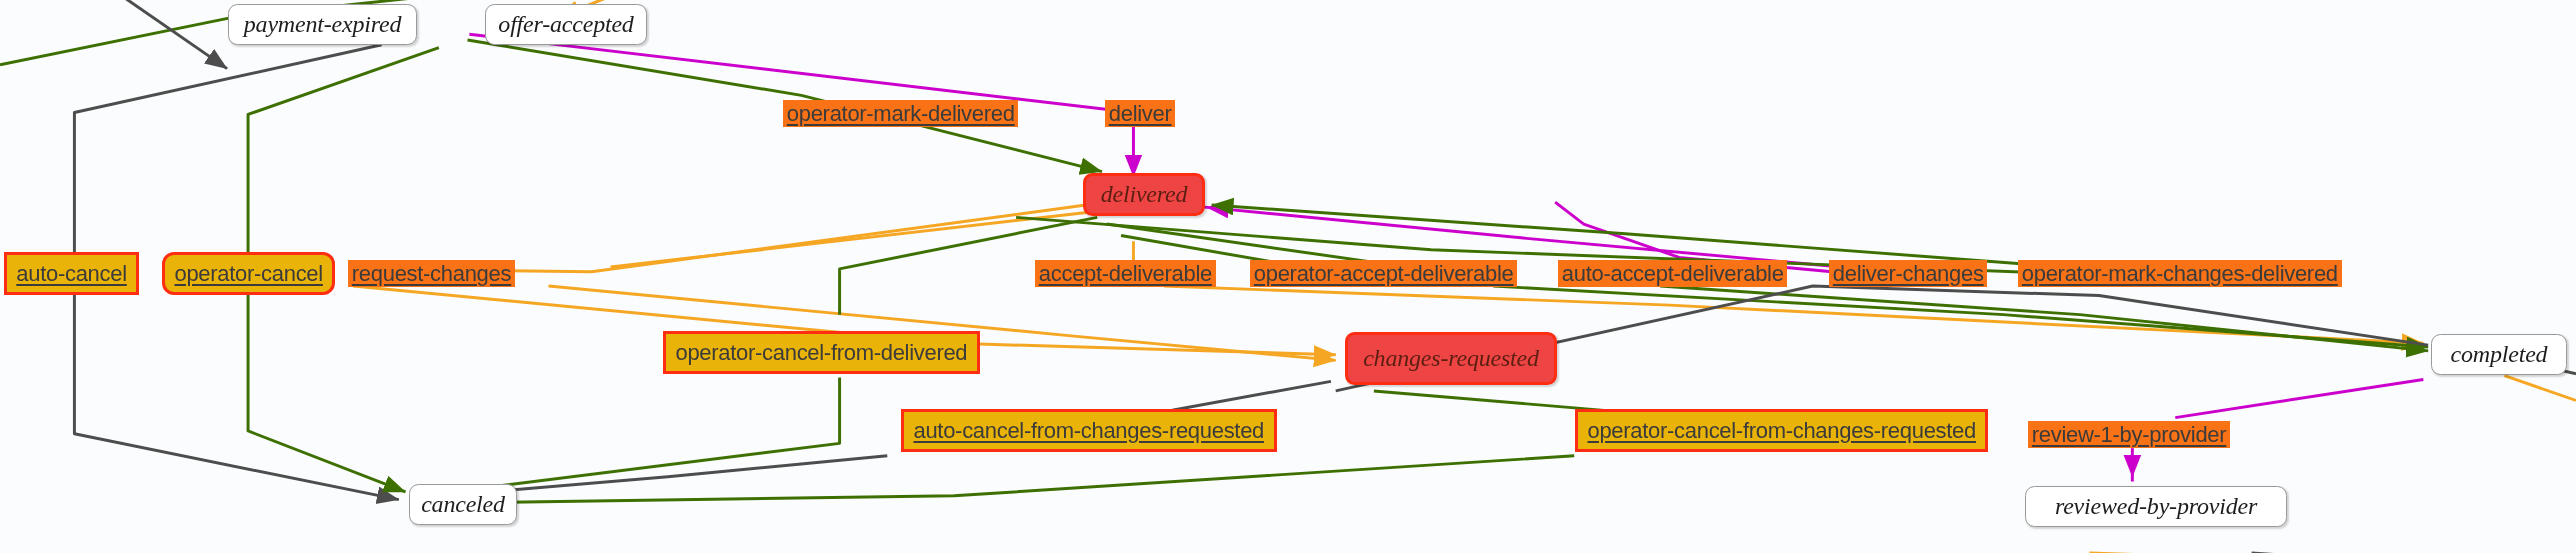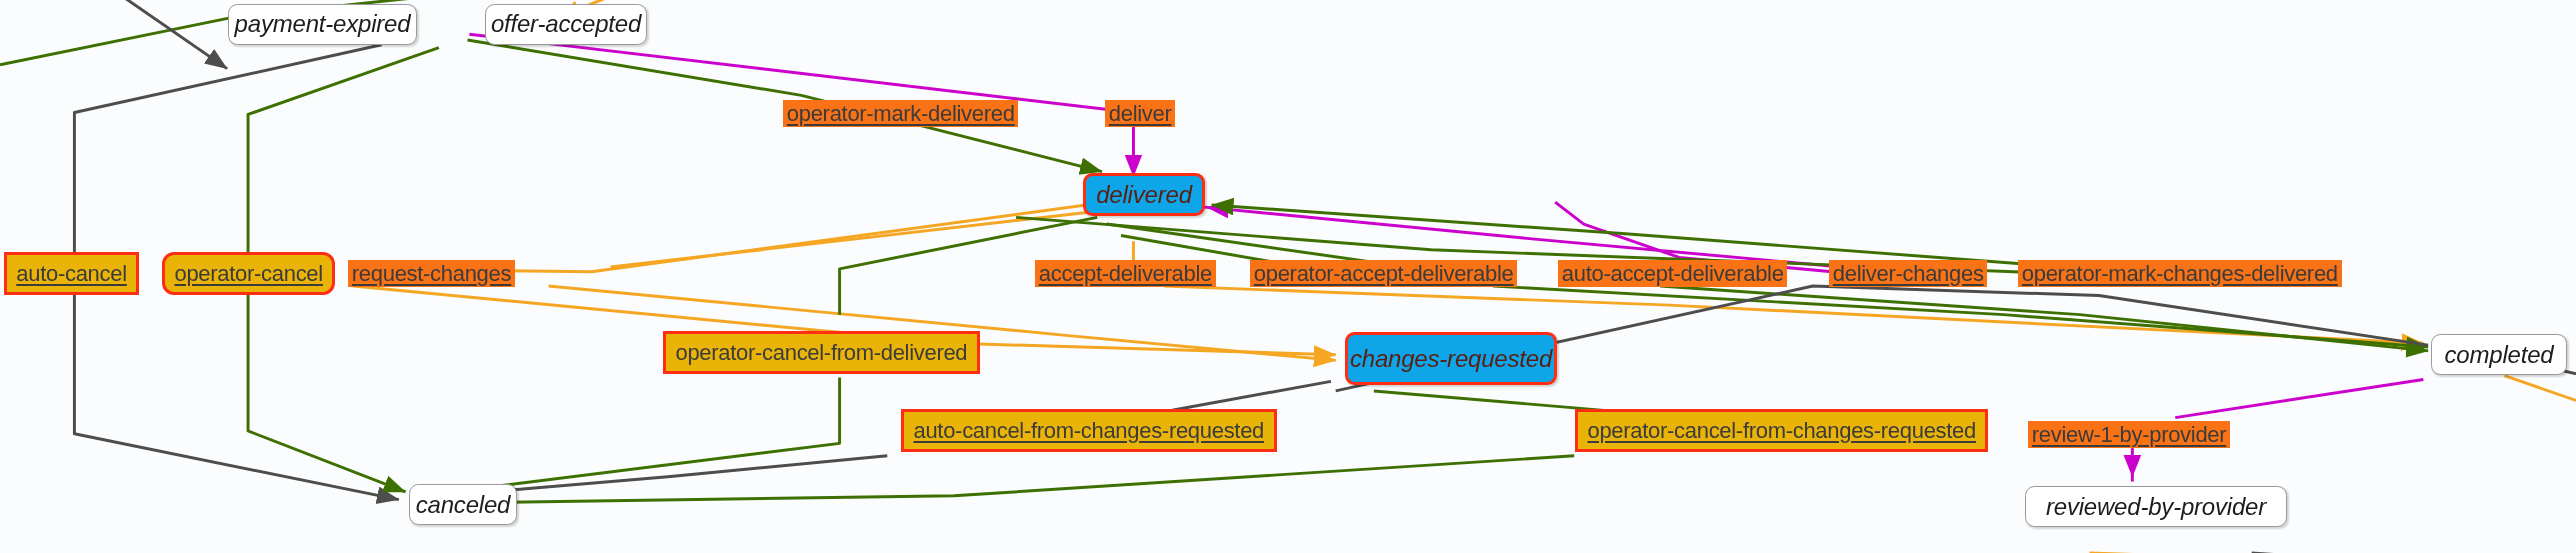--- a/index.html
+++ b/index.html
@@ -35,27 +35,28 @@
     font-style: italic;
     white-space: nowrap;
     background: #ffffff;
     border: 1.5px solid #9a9a9a;
     color: #1d1d1d;
     font-size: 24px;
     letter-spacing: -0.2px;
     box-shadow: 1.4px 1.9px 1.9px rgba(0,0,0,0.16);
   }
   .node.highlight {
-    background: #0ea5e9;
+    background: #ef4444;
     border: 3.8px solid #ff2d12;
     color: #5b1f12;
   }
   .node .node-label {
     display: block;
     overflow: visible;
+    font-family: Liberation Serif, serif;
   }
 
   
   .elabel {
     position: absolute;
     box-sizing: border-box;
     white-space: nowrap;
     font-size: 22px;
     color: #3b3b3b;
     background: #f97316;

